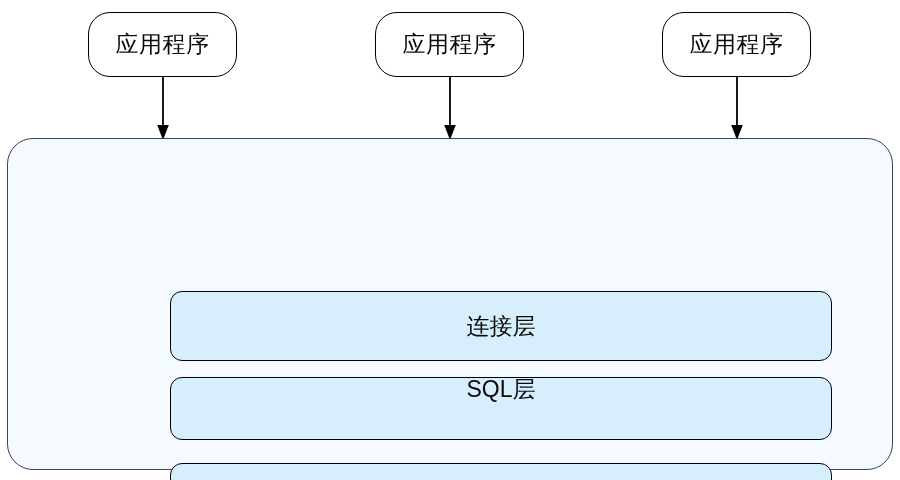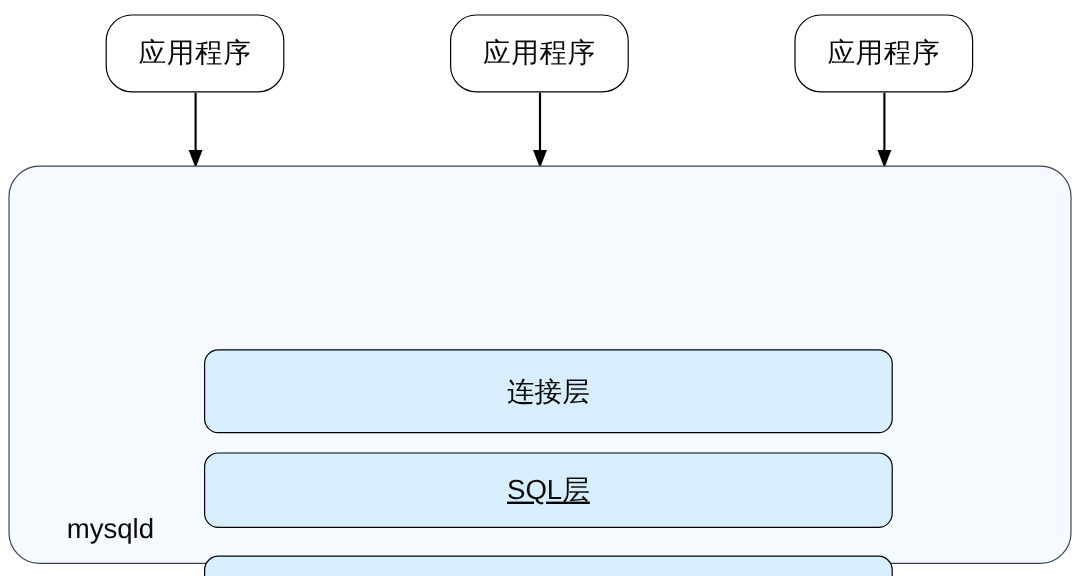--- a/index.html
+++ b/index.html
@@ -82,21 +82,21 @@
     font-size: 23px;
     line-height: 1;
     color: #0b0b0b;
     white-space: nowrap;
   }
 
   
   .layer-box {
     position: absolute;
     left: 162px;
-    width: 574px;
+    width: 662px;
     background: #d7eefc;
     border: 1.5px solid #000000;
     border-radius: 12px;
     box-sizing: border-box;
   }
   .layer-title {
     font-size: 23px;
     line-height: 1;
     color: #0b0b0b;
     white-space: nowrap;
@@ -107,23 +107,21 @@
     top: 152px;
     height: 70px;
     display: flex;
     align-items: center;
     justify-content: center;
   }
   #layer-sql {
     top: 238px;
     height: 63px;
     display: flex;
-    align-items: center;
     justify-content: center;
-    text-decoration: underline;
   }
   #layer-storage {
     top: 324px;
     height: 138px;
   }
 </style>
 </head>
 <body>
 
 <div id="diagram-root">
@@ -146,21 +144,20 @@
     <line x1="9" y1="0" x2="9" y2="53" stroke="#000000" stroke-width="1.8"></line>
     <polygon points="9,63 3.2,48 14.8,48" fill="#000000"></polygon>
   </svg>
   <svg class="arrow" id="arrow-2" viewBox="0 0 18 64">
     <line x1="9" y1="0" x2="9" y2="53" stroke="#000000" stroke-width="1.8"></line>
     <polygon points="9,63 3.2,48 14.8,48" fill="#000000"></polygon>
   </svg>
 
   <div id="mysqld-container">
 
-    <div id="mysqld-label">mysqld</div>
 
     <div class="layer-box" id="layer-connection">
       <span class="layer-title">连接层</span>
     </div>
 
     <div class="layer-box" id="layer-sql">
       <span class="layer-title">SQL层</span>
     </div>
 
     <div class="layer-box" id="layer-storage">

